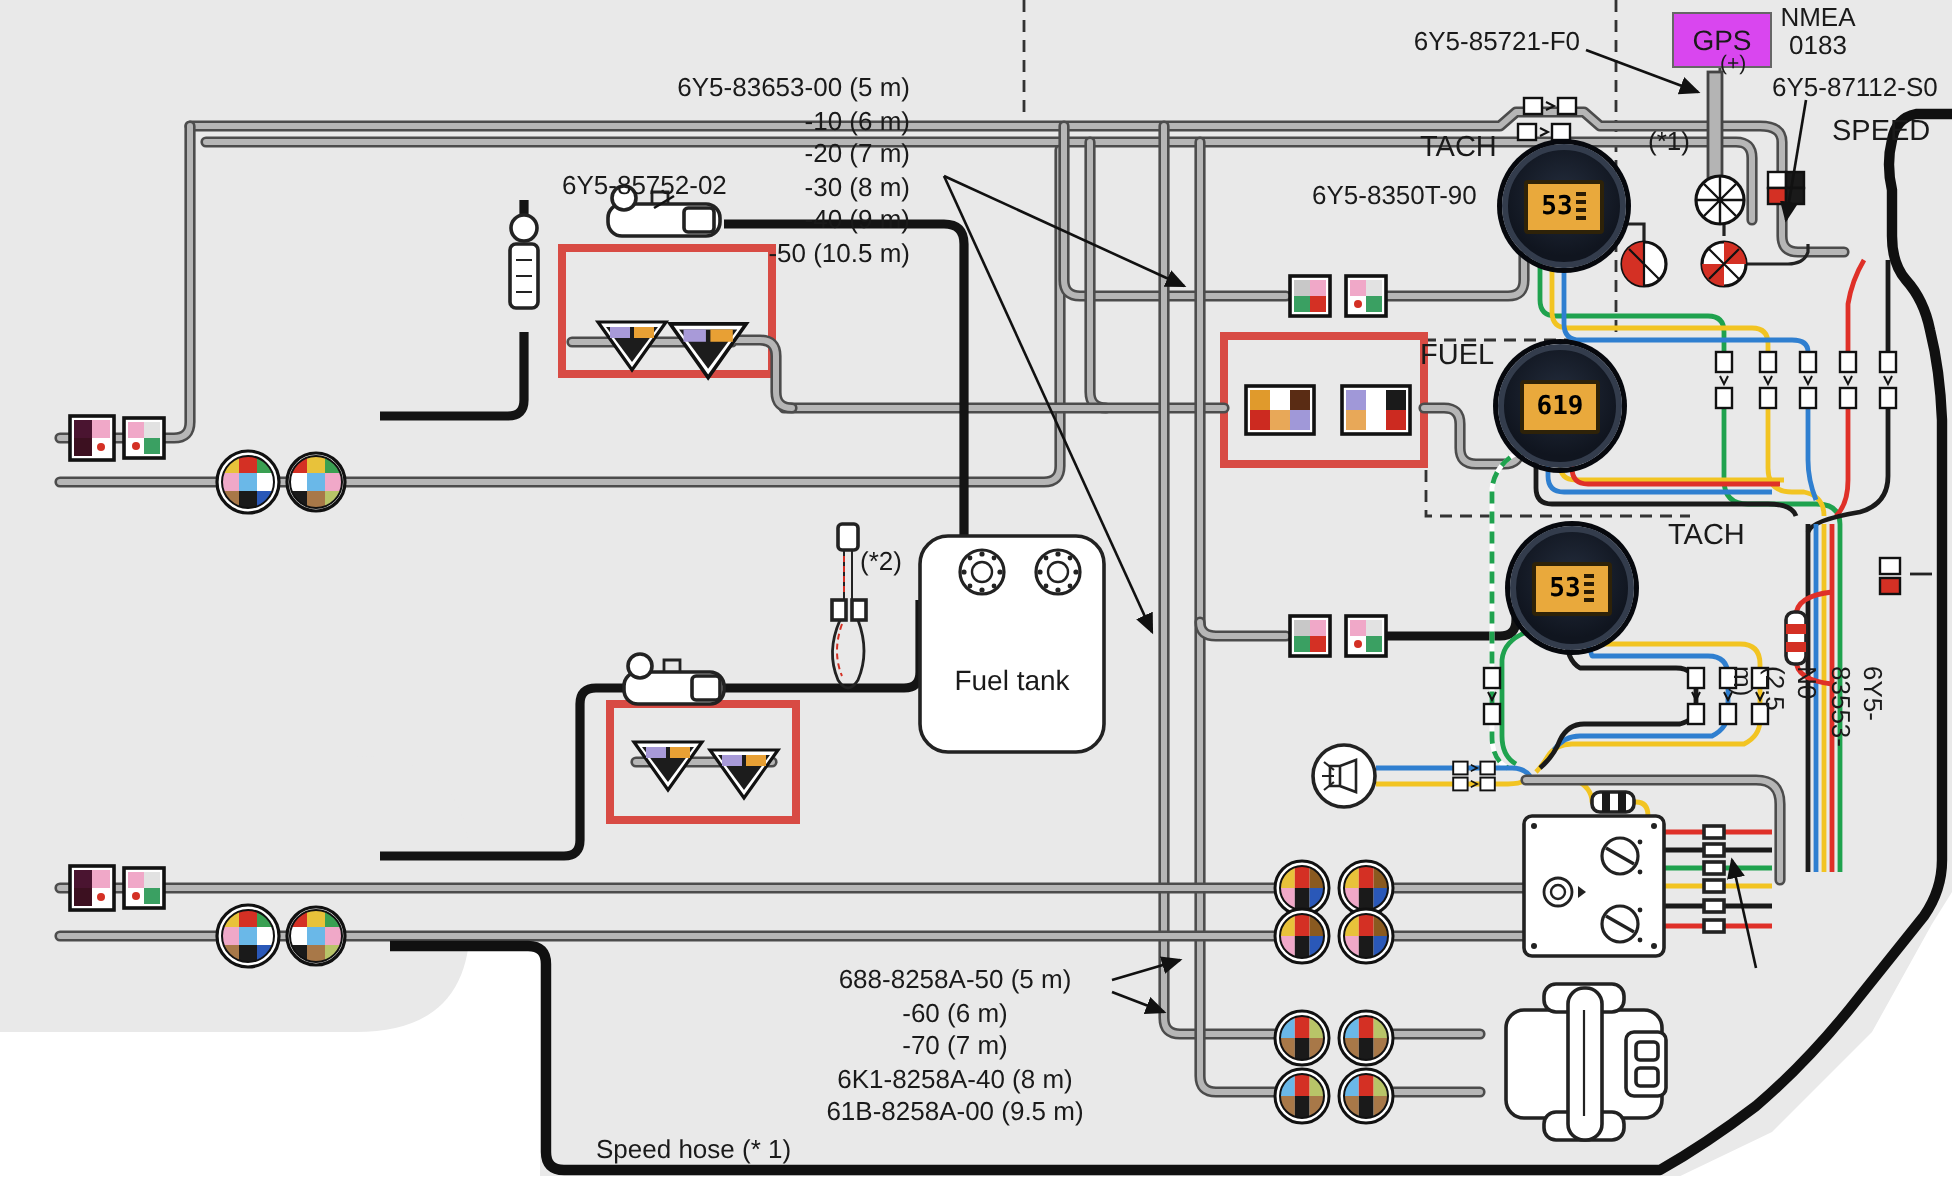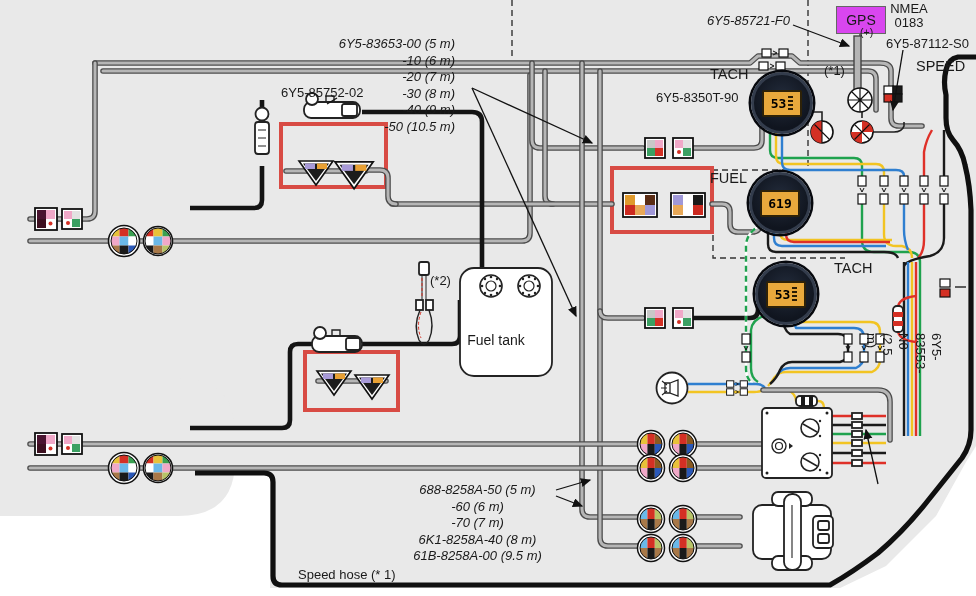--- a/index.html
+++ b/index.html
@@ -1,20 +1,20 @@
 <!DOCTYPE html>
 <html><head>
 <meta charset="utf-8">
 <style>
   html,body{margin:0;padding:0;background:#fff;}
   #canvas{position:relative;width:976px;height:596px;background:#e9e9e9;overflow:hidden;
           font-family:"Liberation Sans",sans-serif;color:#1a1a1a;}
   svg{position:absolute;left:0;top:0;}
   .lbl{position:absolute;white-space:pre-line;font-size:13px;line-height:1.25;z-index:3;}
-  .lbl.r{text-align:right;font-style:italic;}
+  .lbl.r{text-align:right;}
   .lbl.c{text-align:center;}
   .lbl.big{font-size:14.5px;}
   .vert{transform:rotate(90deg);transform-origin:0 0;}
   
   .wo{stroke:#4c4c4c;stroke-width:5.6;fill:none;stroke-linejoin:round;stroke-linecap:round;}
   .wi{stroke:#b6b6b6;stroke-width:3;fill:none;stroke-linejoin:round;stroke-linecap:round;}
   .fuel{stroke:#141414;stroke-width:4.6;fill:none;stroke-linejoin:round;}
   .hose{stroke:#101010;stroke-width:5.2;fill:none;stroke-linejoin:round;}
   .cw{fill:none;stroke-width:2.4;stroke-linejoin:round;}
   .dash{stroke:#333;stroke-width:1.4;fill:none;stroke-dasharray:6 4;}
@@ -521,21 +521,21 @@
 <div class="lbl big" style="left:710px;top:169px;">FUEL</div>
 <div class="lbl big" style="left:834px;top:259px;">TACH</div>
 <div class="lbl r" style="left:315px;top:36px;width:140px;line-height:1.27;">6Y5-83653-00 (5 m)
 -10 (6 m)
 -20 (7 m)
 -30 (8 m)
 -40 (9 m)
 -50 (10.5 m)</div>
 <div class="lbl" style="left:281px;top:85px;">6Y5-85752-02</div>
 <div class="lbl" style="left:430px;top:273px;">(*2)</div>
-<div class="lbl c" style="left:461px;top:332px;width:70px;font-size:14px;">Fuel tank</div>
+<div class="lbl c" style="left:461px;top:332px;width:70px;font-size:14px;padding-left:10px;">Fuel tank</div>
 <div class="lbl r" style="left:400px;top:482px;width:155px;line-height:1.27;text-align:center;">688-8258A-50 (5 m)
 -60 (6 m)
 -70 (7 m)
 6K1-8258A-40 (8 m)
 61B-8258A-00 (9.5 m)</div>
 <div class="lbl vert" style="left:944px;top:333px;">6Y5-83553-N0 (2.5 m)</div>
 <div class="lbl" style="left:298px;top:567px;">Speed hose (* 1)</div>
 
 <div class="gauge" style="left:751px;top:72px;">
   <div class="lcd">

